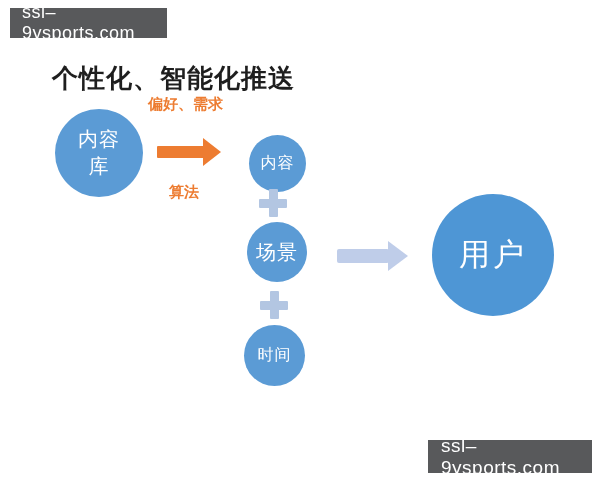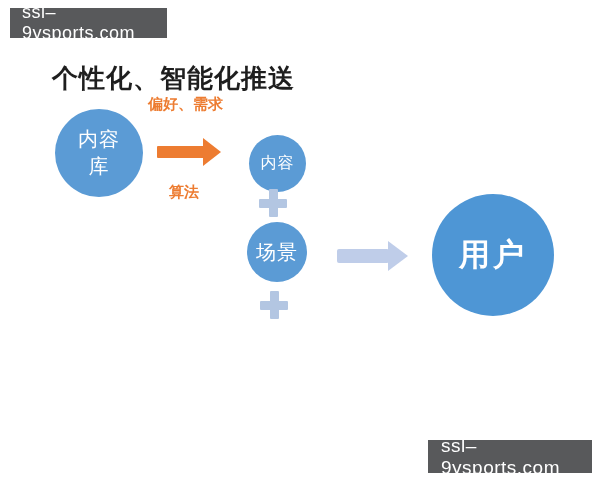--- a/index.html
+++ b/index.html
@@ -50,21 +50,21 @@
     letter-spacing: 1px;
   }
   .c-source { left: 55px; top: 109px; width: 88px; height: 88px; font-size: 20px; line-height: 1.35; }
   .c-source .wrap { width: 46px; }
   .c-content { left: 249px; top: 135px; width: 57px; height: 57px; font-size: 16px; }
   .c-scene   { left: 247px; top: 222px; width: 60px; height: 60px; font-size: 20px; }
   .c-time    { left: 244px; top: 325px; width: 61px; height: 61px; font-size: 16px; }
   .c-user {
     left: 432px; top: 194px; width: 122px; height: 122px;
     background: var(--user-circle-blue, #4E96D5);
-    font-size: 31px; font-weight: 700; letter-spacing: 3px;
+    font-size: 31px; font-weight: 400; letter-spacing: 3px;
   }
 
   .lbl-orange {
     position: absolute;
     color: var(--orange, #ED7C31);
     font-weight: 700;
     font-size: 15px;
     white-space: nowrap;
   }
   .lbl-pref { left: 148px; top: 95px; }
@@ -128,20 +128,23 @@
   </div>
 
   <div class="plus plus-1"></div>
 
   <div class="circle c-scene">
     <span>场景</span>
   </div>
 
   <div class="plus plus-2"></div>
 
+  <div class="circle c-time">
+    <span>时间</span>
+  </div>
 
   <div class="harrow a-light">
     <div class="shaft"></div>
     <div class="head"></div>
   </div>
 
   <div class="circle c-user">
     <span>用户</span>
   </div>
 

